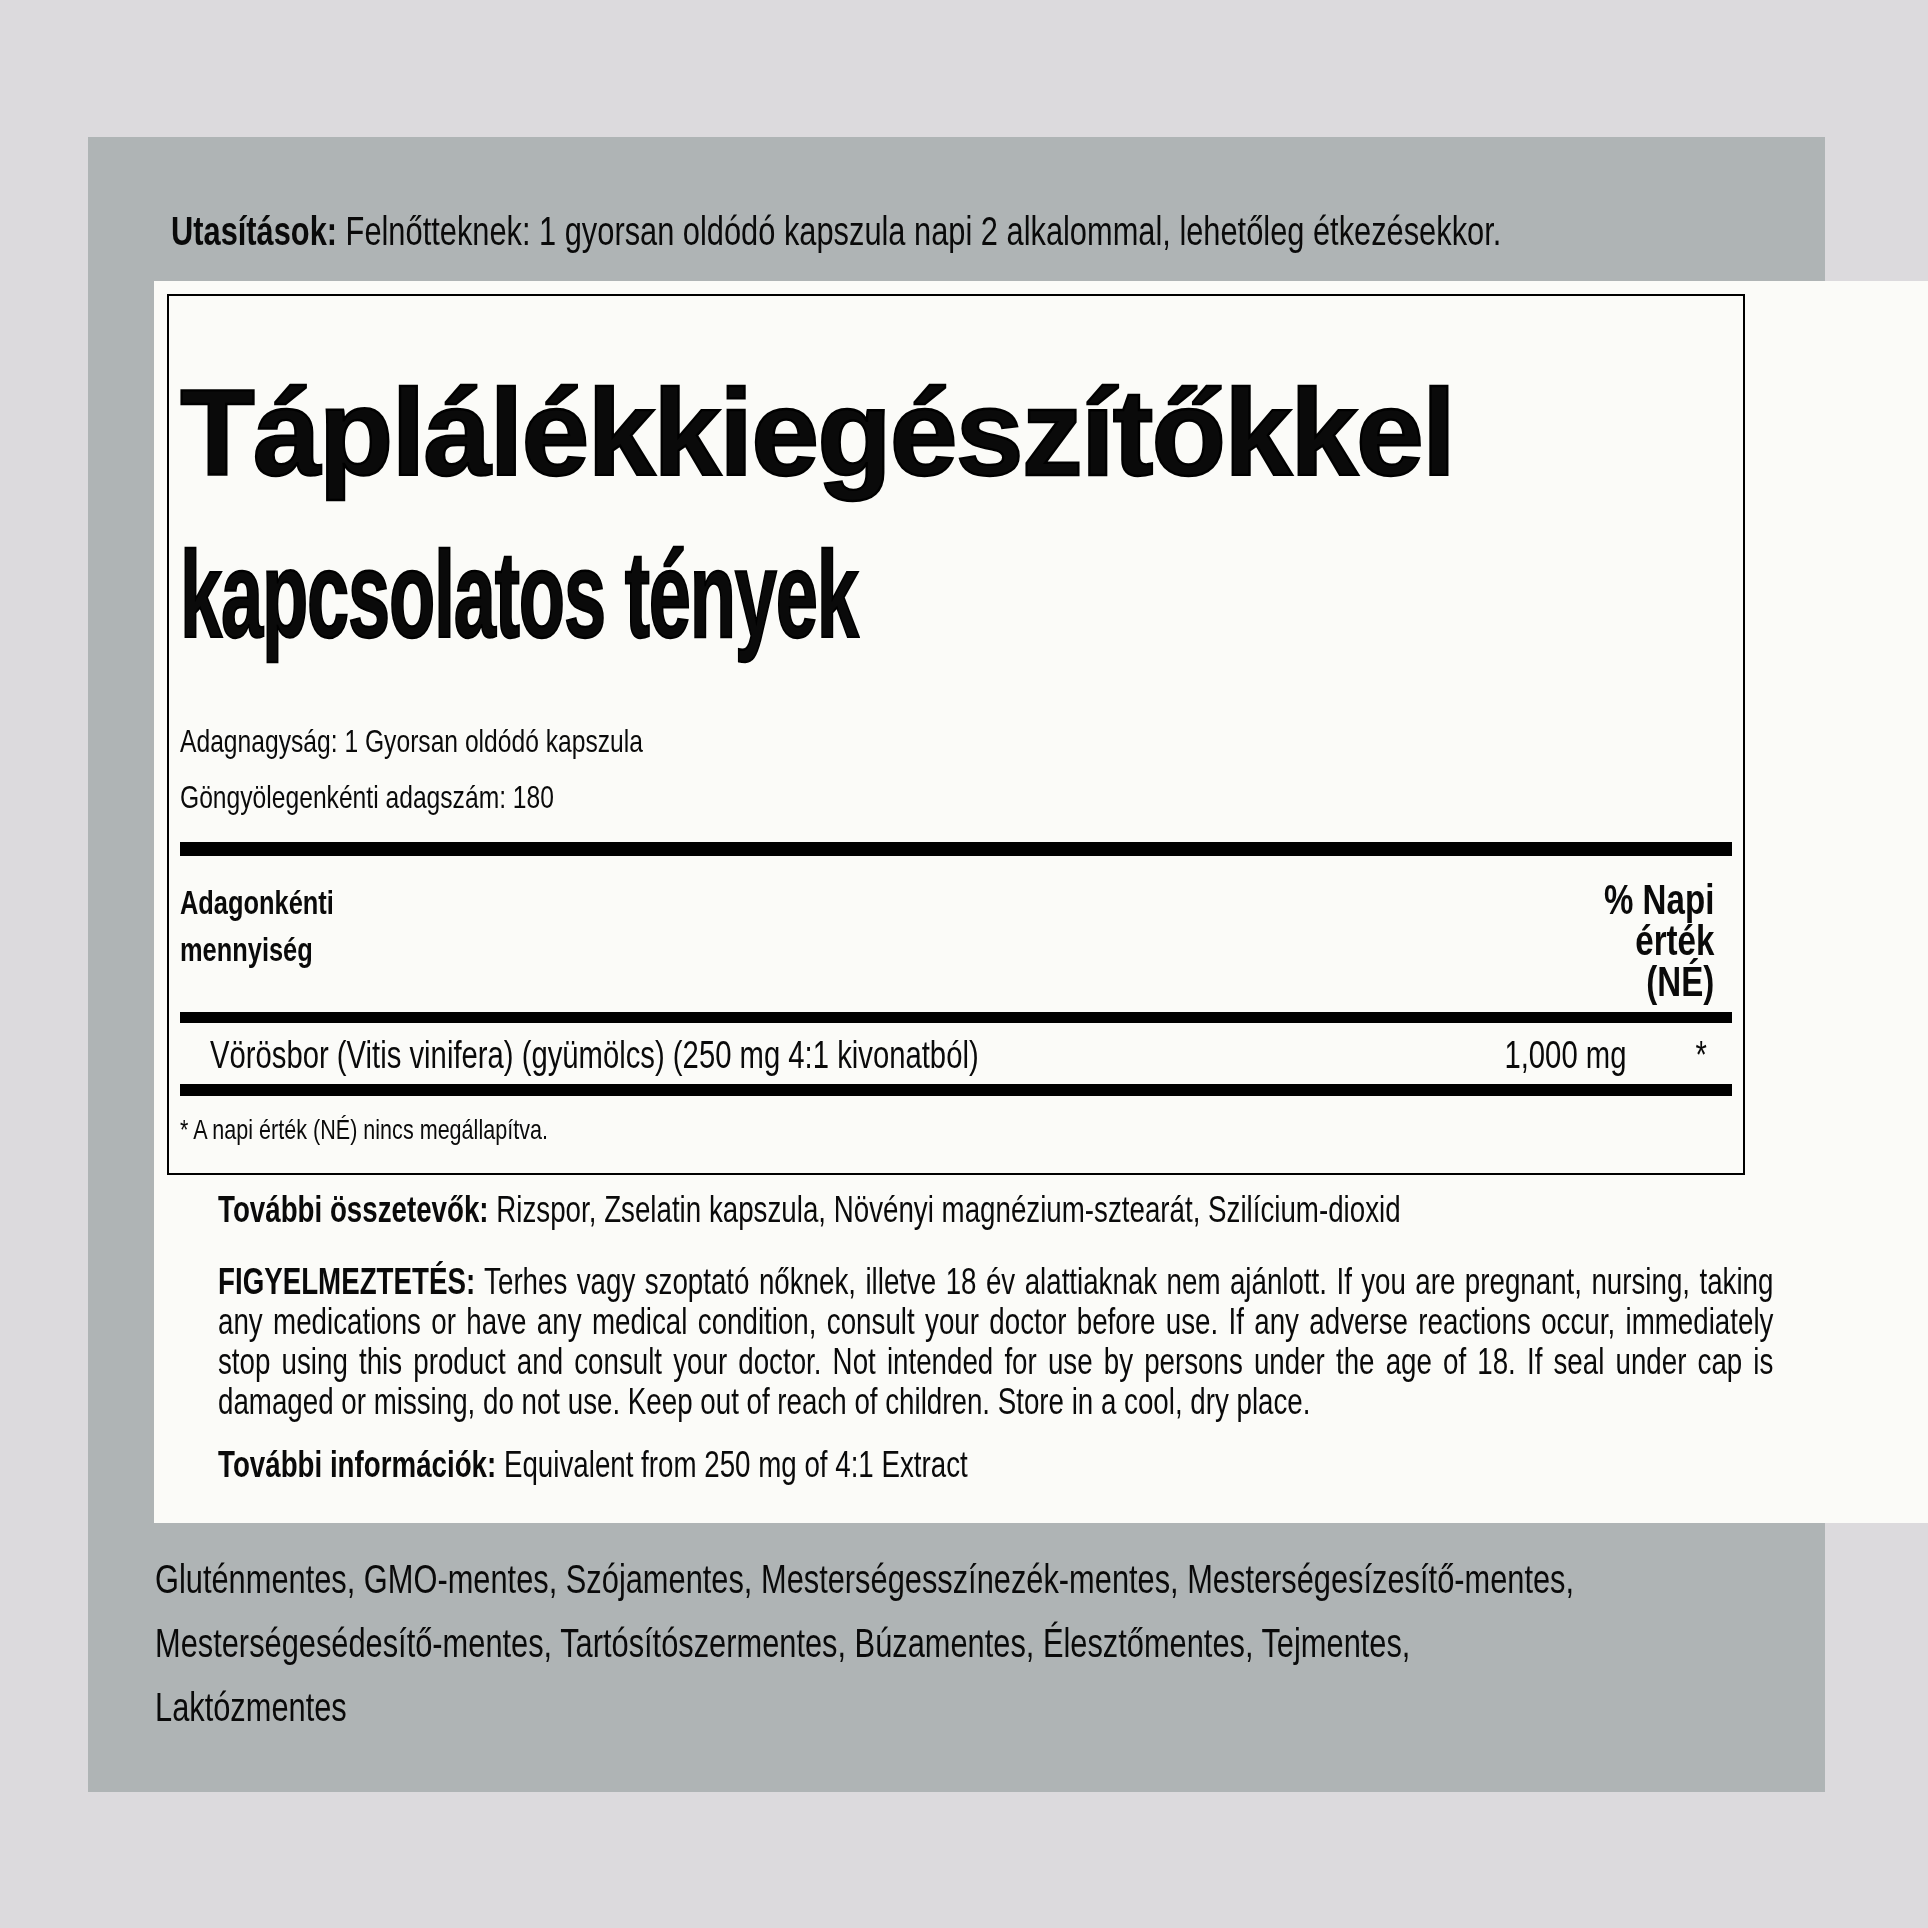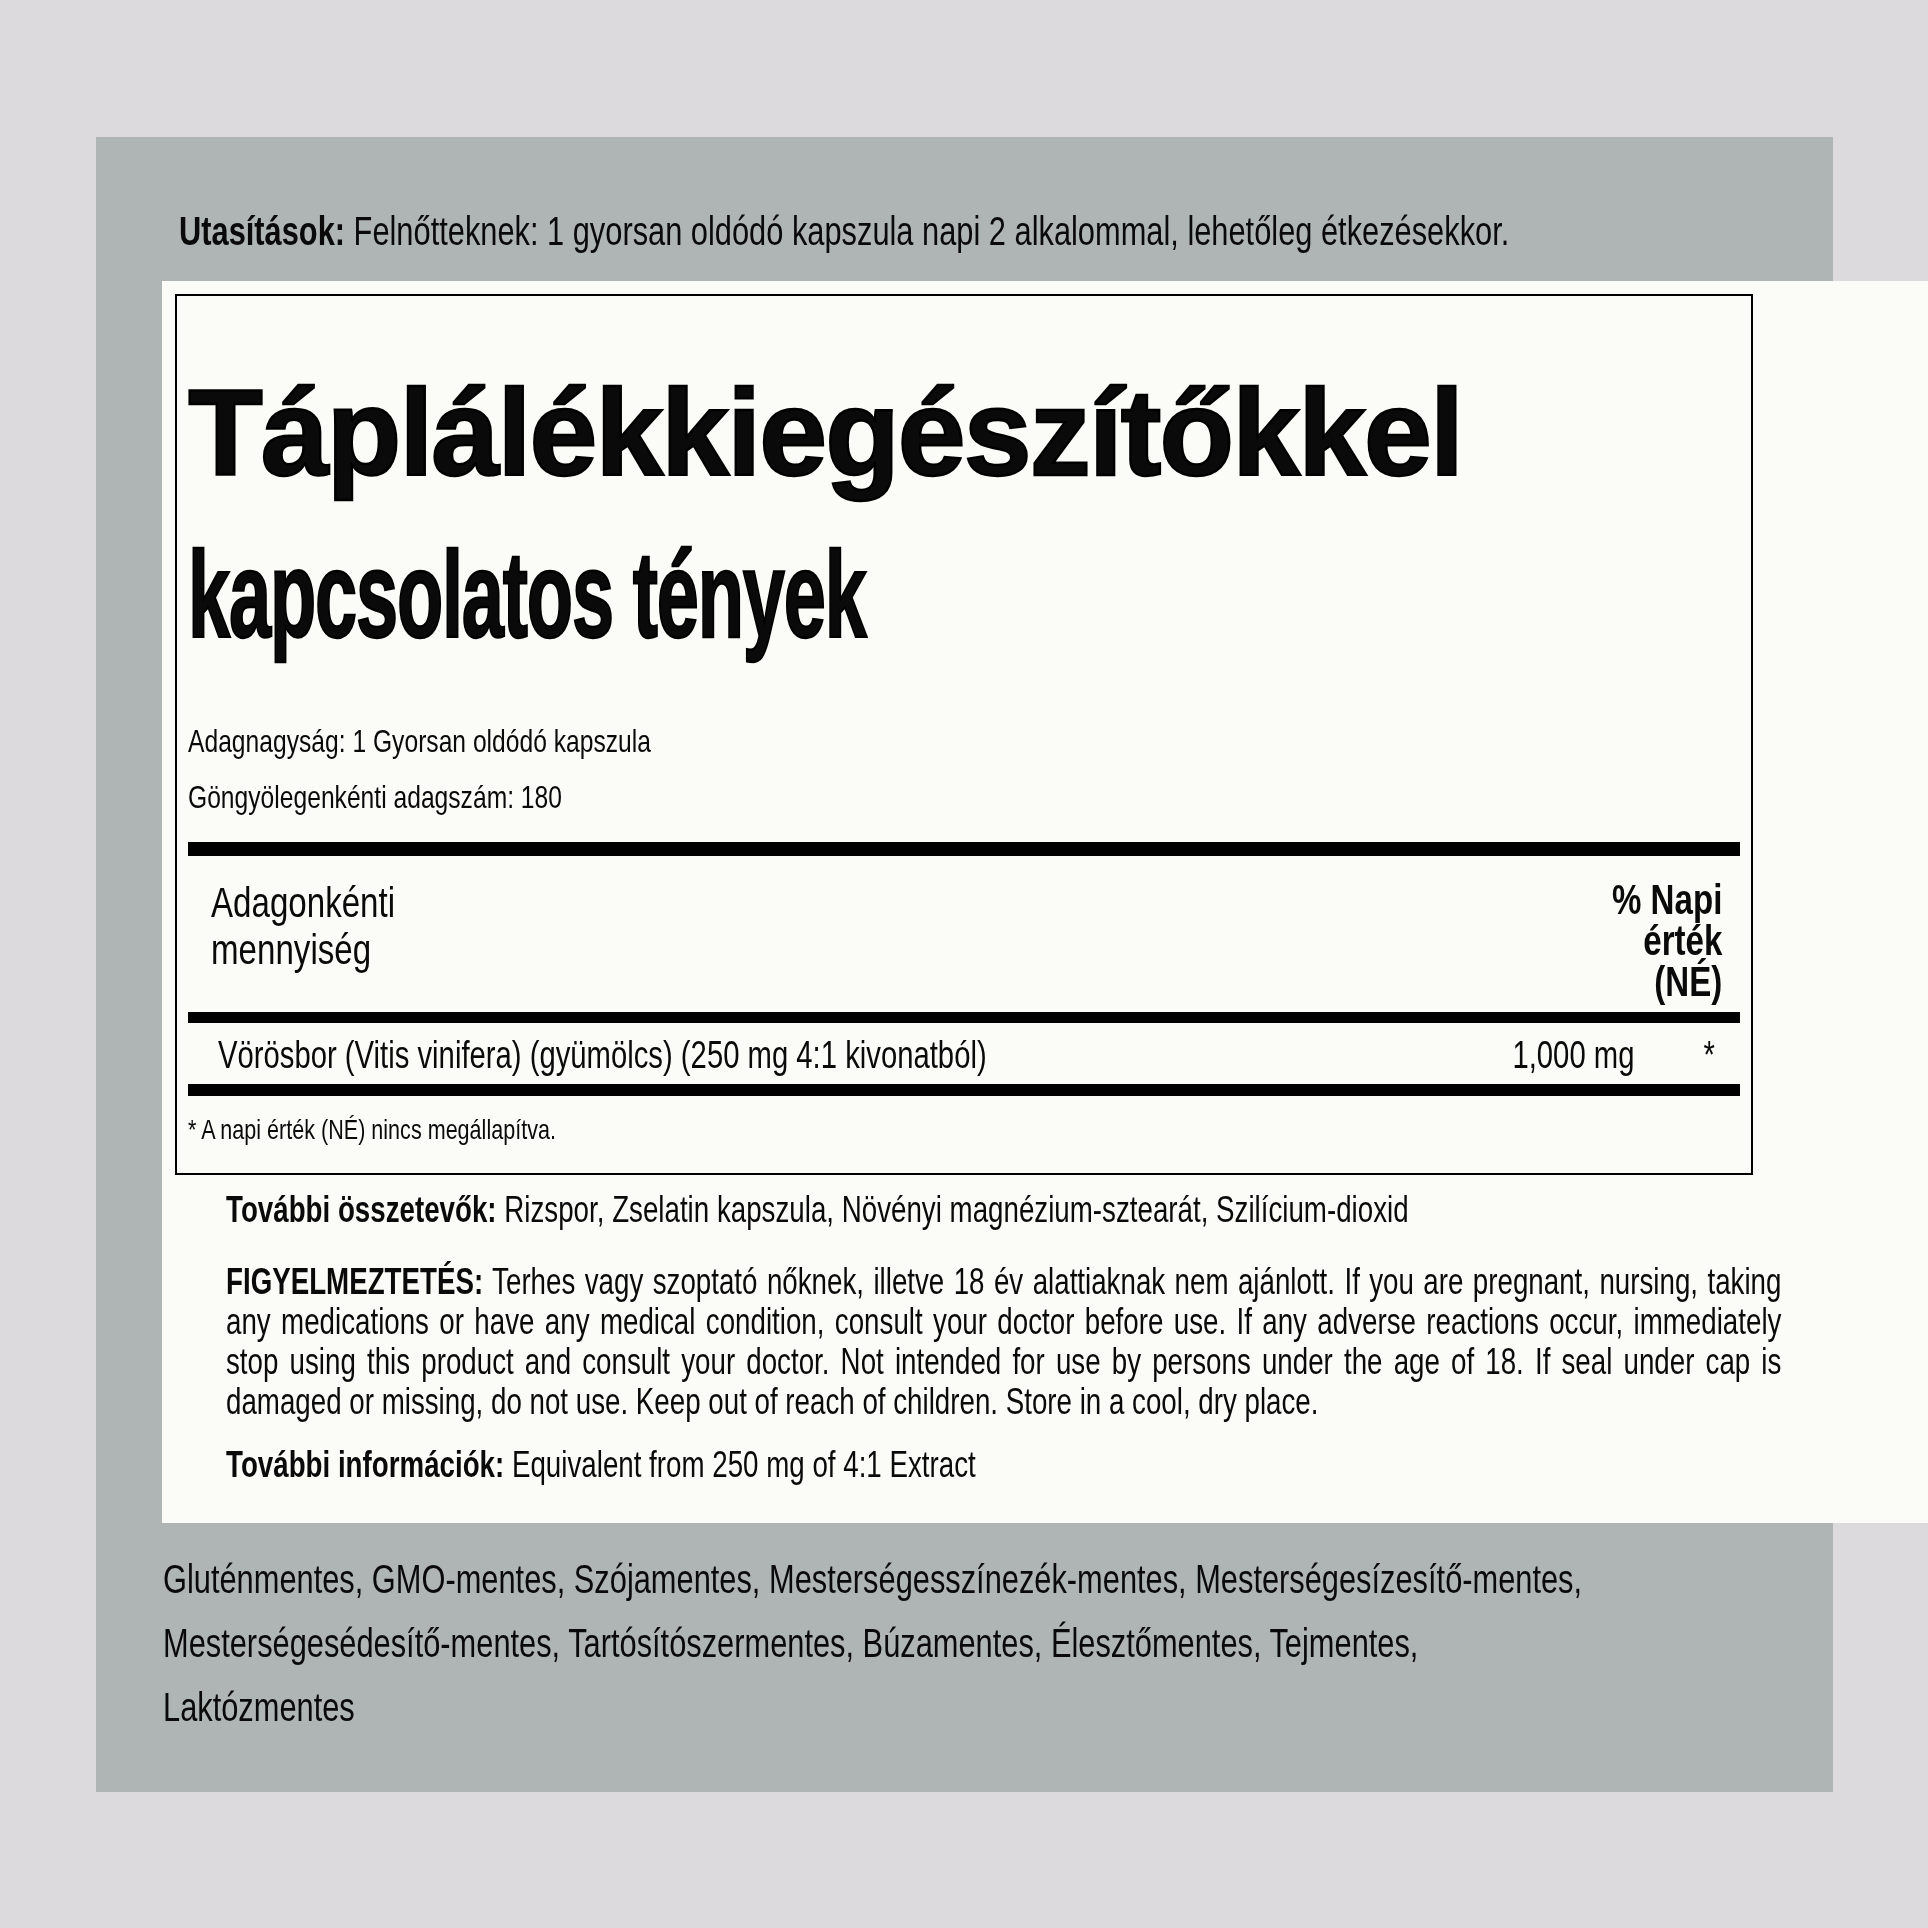--- a/index.html
+++ b/index.html
@@ -4,21 +4,21 @@
 <style>
   :root{
     --page-bg:#dcdadd;
     --label-bg:#afb4b5;
     --panel-bg:#fbfbf8;
     --ink:#0a0a0a;
   }
   *{box-sizing:border-box;margin:0;padding:0;}
   body{font-family:"Liberation Sans",sans-serif;color:var(--ink);background:var(--page-bg);}
   .canvas{position:relative;width:1928px;height:1928px;background:var(--page-bg);overflow:hidden;}
-  .label{position:absolute;left:96px;top:137px;width:1737px;height:1655px;background:var(--label-bg);padding-left:14px;}
+  .label{position:absolute;left:88px;top:137px;width:1737px;height:1655px;background:var(--label-bg);padding-left:14px;}
   
   .cnd{display:block;white-space:nowrap;transform:scaleX(0.77);transform-origin:0 50%;}
   .cnd-r{display:block;white-space:nowrap;transform:scaleX(0.77);transform-origin:100% 50%;}
   .cnd-inline-r{display:inline-block;white-space:nowrap;transform:scaleX(0.77);transform-origin:100% 50%;}
   .cnd-block{transform:scaleX(0.77);transform-origin:0 0;}
 
   .instruction{position:absolute;left:83px;top:73px;font-size:40px;line-height:43px;}
   .instruction b{font-weight:700;}
 
   .panel{position:absolute;left:66px;top:144px;width:1797px;height:1242px;background:var(--panel-bg);}
@@ -29,21 +29,21 @@
   .facts-title .tline+ .tline{display:block;}
 
   .serving{margin-top:37px;font-size:32px;line-height:56px;}
 
   .bar{background:#000;}
   .bar-1{margin-top:17px;height:14px;}
   .bar-2{margin-top:10.4px;height:11.3px;}
   .bar-3{margin-top:7.5px;height:12.2px;}
 
   .hdr-row{display:flex;justify-content:space-between;margin-top:22.6px;}
-  .hdr-left{font-weight:400;font-size:43px;line-height:47px;margin-left:23px;}
+  .hdr-left{font-weight:700;font-size:33px;line-height:47px;}
   .hdr-right{font-weight:700;font-size:43px;line-height:41px;text-align:right;margin-right:17px;}
 
   .amt-row{display:flex;align-items:flex-start;margin-top:12.2px;font-size:38px;line-height:41px;margin-left:30px;}
   .amt-name{flex:1 1 auto;min-width:0;}
   .amt-val{flex:0 0 auto;text-align:right;text-decoration:underline;}
   .amt-dv{flex:0 0 105px;text-align:right;padding-right:24.5px;}
 
   .footnote{margin-top:17px;font-size:28px;line-height:34px;}
 
   .below{position:absolute;left:24.5px;right:19px;top:908px;margin-left:39px;}

